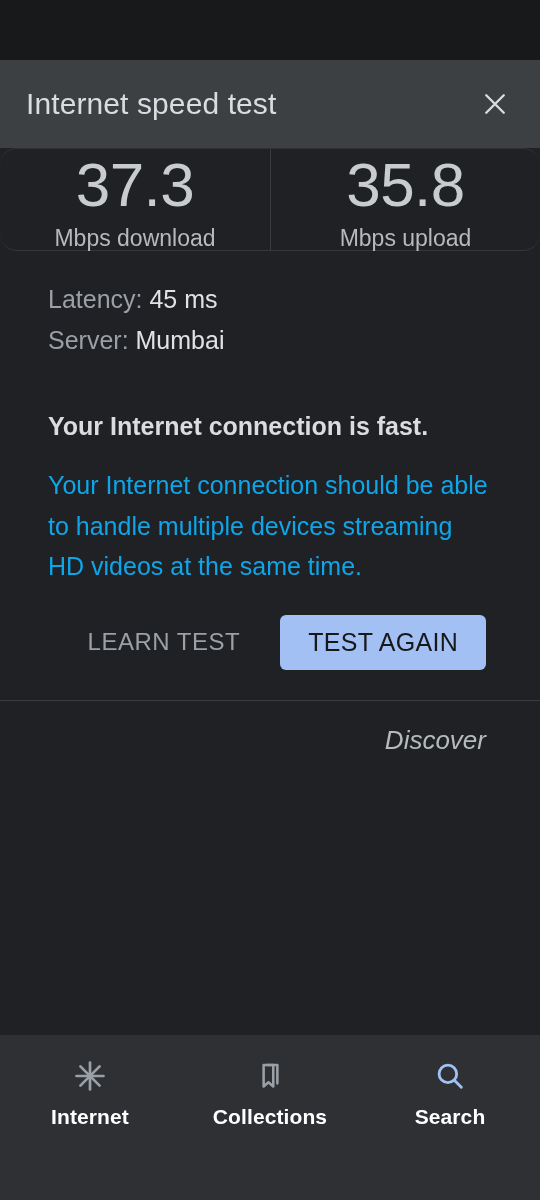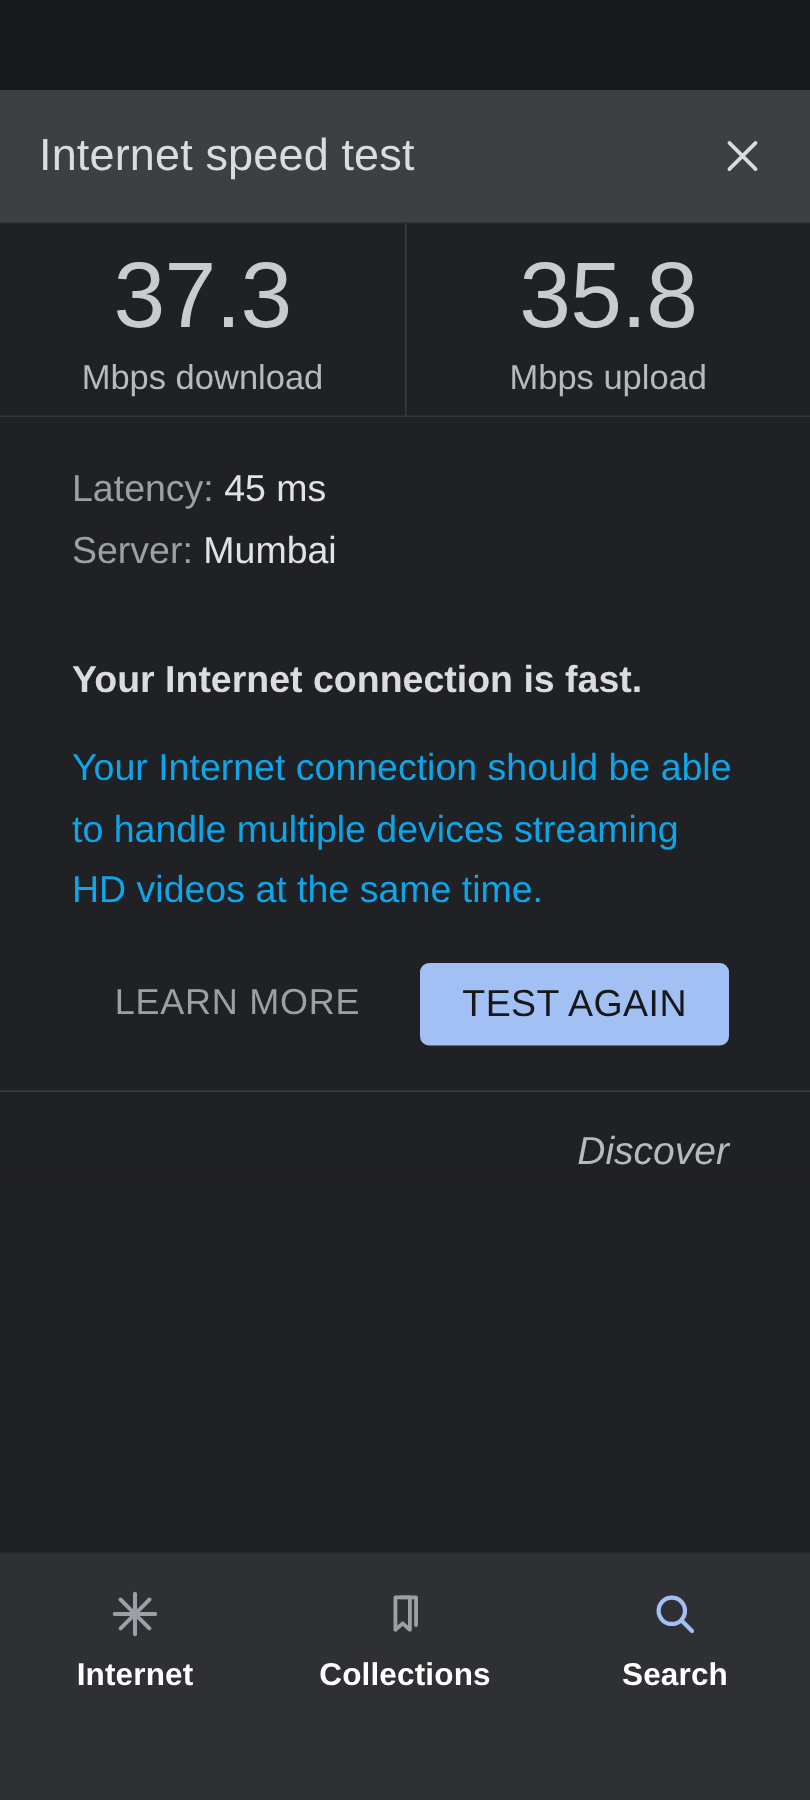--- a/index.html
+++ b/index.html
@@ -60,24 +60,25 @@
   .close-btn svg { display: block; }
 
   
   .card {
     background: #202124;
     flex: 0 0 auto;
   }
 
   .stats-row {
     display: flex;
-    height: 130px;
+    height: 103px;
     border-top: 1px solid #303134;
     border-bottom: 1px solid #35373a;
     box-sizing: border-box;
+    border-radius: 17px;
   }
   .stat {
     flex: 1 1 50%;
     display: flex;
     flex-direction: column;
     align-items: center;
     justify-content: center;
     padding-top: 6px;
     box-sizing: border-box;
   }
@@ -247,21 +248,21 @@
       <div class="meta-line">
         <span>Server:</span>
         <b>Mumbai</b>
       </div>
 
       <div class="headline">Your Internet connection is fast.</div>
       <div class="description">Your Internet connection should be able to handle multiple devices streaming HD videos at the same time.</div>
     </div>
 
     <div class="actions">
-      <button class="btn-text">LEARN MORE</button>
+      <button class="btn-text">LEARN TEST</button>
       <button class="btn-filled">TEST AGAIN</button>
     </div>
 
     <div class="divider"></div>
 
     <div class="feedback-row">
       <span class="feedback-link">Discover</span>
     </div>
   </div>
 

